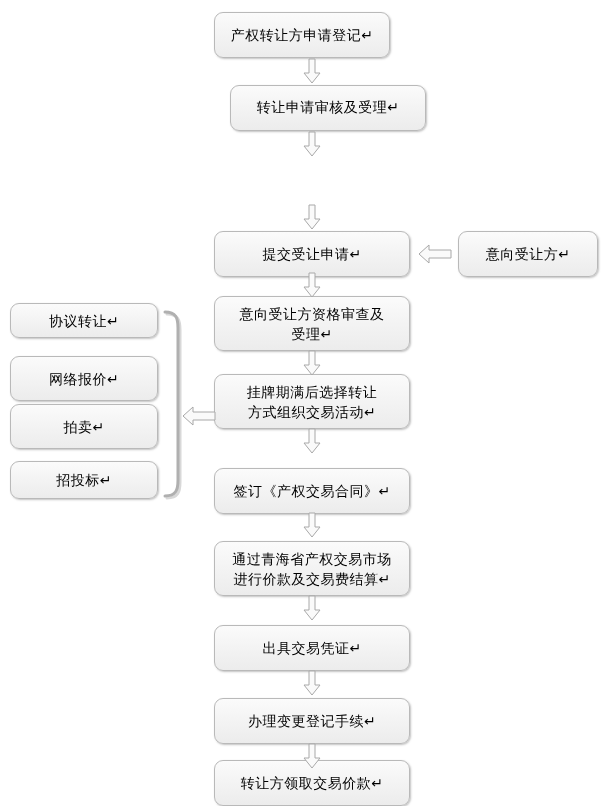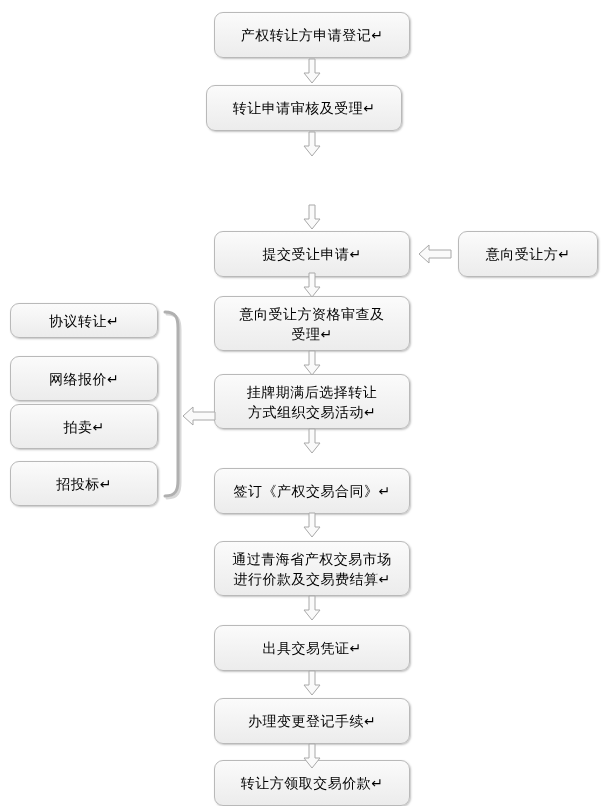--- a/index.html
+++ b/index.html
@@ -82,24 +82,24 @@
     stroke: #d8d8d8;
     stroke-width: 3;
     stroke-linecap: round;
   }
 </style>
 </head>
 <body>
 
 <div id="flowchart">
 
-  <div class="node" id="n-apply-registration" style="left: 214px; top: 12px; width: 196px; height: 46px;">
+  <div class="node" id="n-apply-registration" style="left: 214px; top: 12px; width: 176px; height: 46px;">
     <span class="txt">产权转让方申请登记↵</span>
   </div>
-  <div class="node" id="n-review-accept" style="left: 206px; top: 85px; width: 196px; height: 46px;">
+  <div class="node" id="n-review-accept" style="left: 230px; top: 85px; width: 196px; height: 46px; font-family: Liberation Serif, serif;">
     <span class="txt">转让申请审核及受理↵</span>
   </div>
   <div class="node" id="n-submit-transferee" style="left: 214px; top: 231px; width: 196px; height: 46px;">
     <span class="txt">提交受让申请↵</span>
   </div>
   <div class="node" id="n-qualification-check" style="left: 214px; top: 296px; width: 196px; height: 55px;">
     <span class="txt">意向受让方资格审查及
 受理↵</span>
   </div>
   <div class="node" id="n-choose-method" style="left: 214px; top: 374px; width: 196px; height: 55px;">
@@ -129,21 +129,21 @@
 
   <div class="node" id="n-agreement-transfer" style="left: 10px; top: 303px; width: 148px; height: 35px;">
     <span class="txt">协议转让↵</span>
   </div>
   <div class="node" id="n-online-bidding" style="left: 10px; top: 356px; width: 148px; height: 45px;">
     <span class="txt">网络报价↵</span>
   </div>
   <div class="node" id="n-auction" style="left: 10px; top: 404px; width: 148px; height: 45px;">
     <span class="txt">拍卖↵</span>
   </div>
-  <div class="node" id="n-tender" style="left: 10px; top: 461px; width: 148px; height: 45px;">
+  <div class="node" id="n-tender" style="left: 10px; top: 461px; width: 148px; height: 38px;">
     <span class="txt">招投标↵</span>
   </div>
 
   <div class="arrow-down" id="ad-a1" style="left: 303px; top: 58px;">
     <svg viewBox="0 0 18 26" preserveAspectRatio="none">
         <polygon class="blk" points="6,1 12,1 12,15 17,15 9,25 1,15 6,15"></polygon>
       </svg>
   </div>
   <div class="arrow-down" id="ad-a2" style="left: 303px; top: 131px;">
     <svg viewBox="0 0 18 26" preserveAspectRatio="none">

